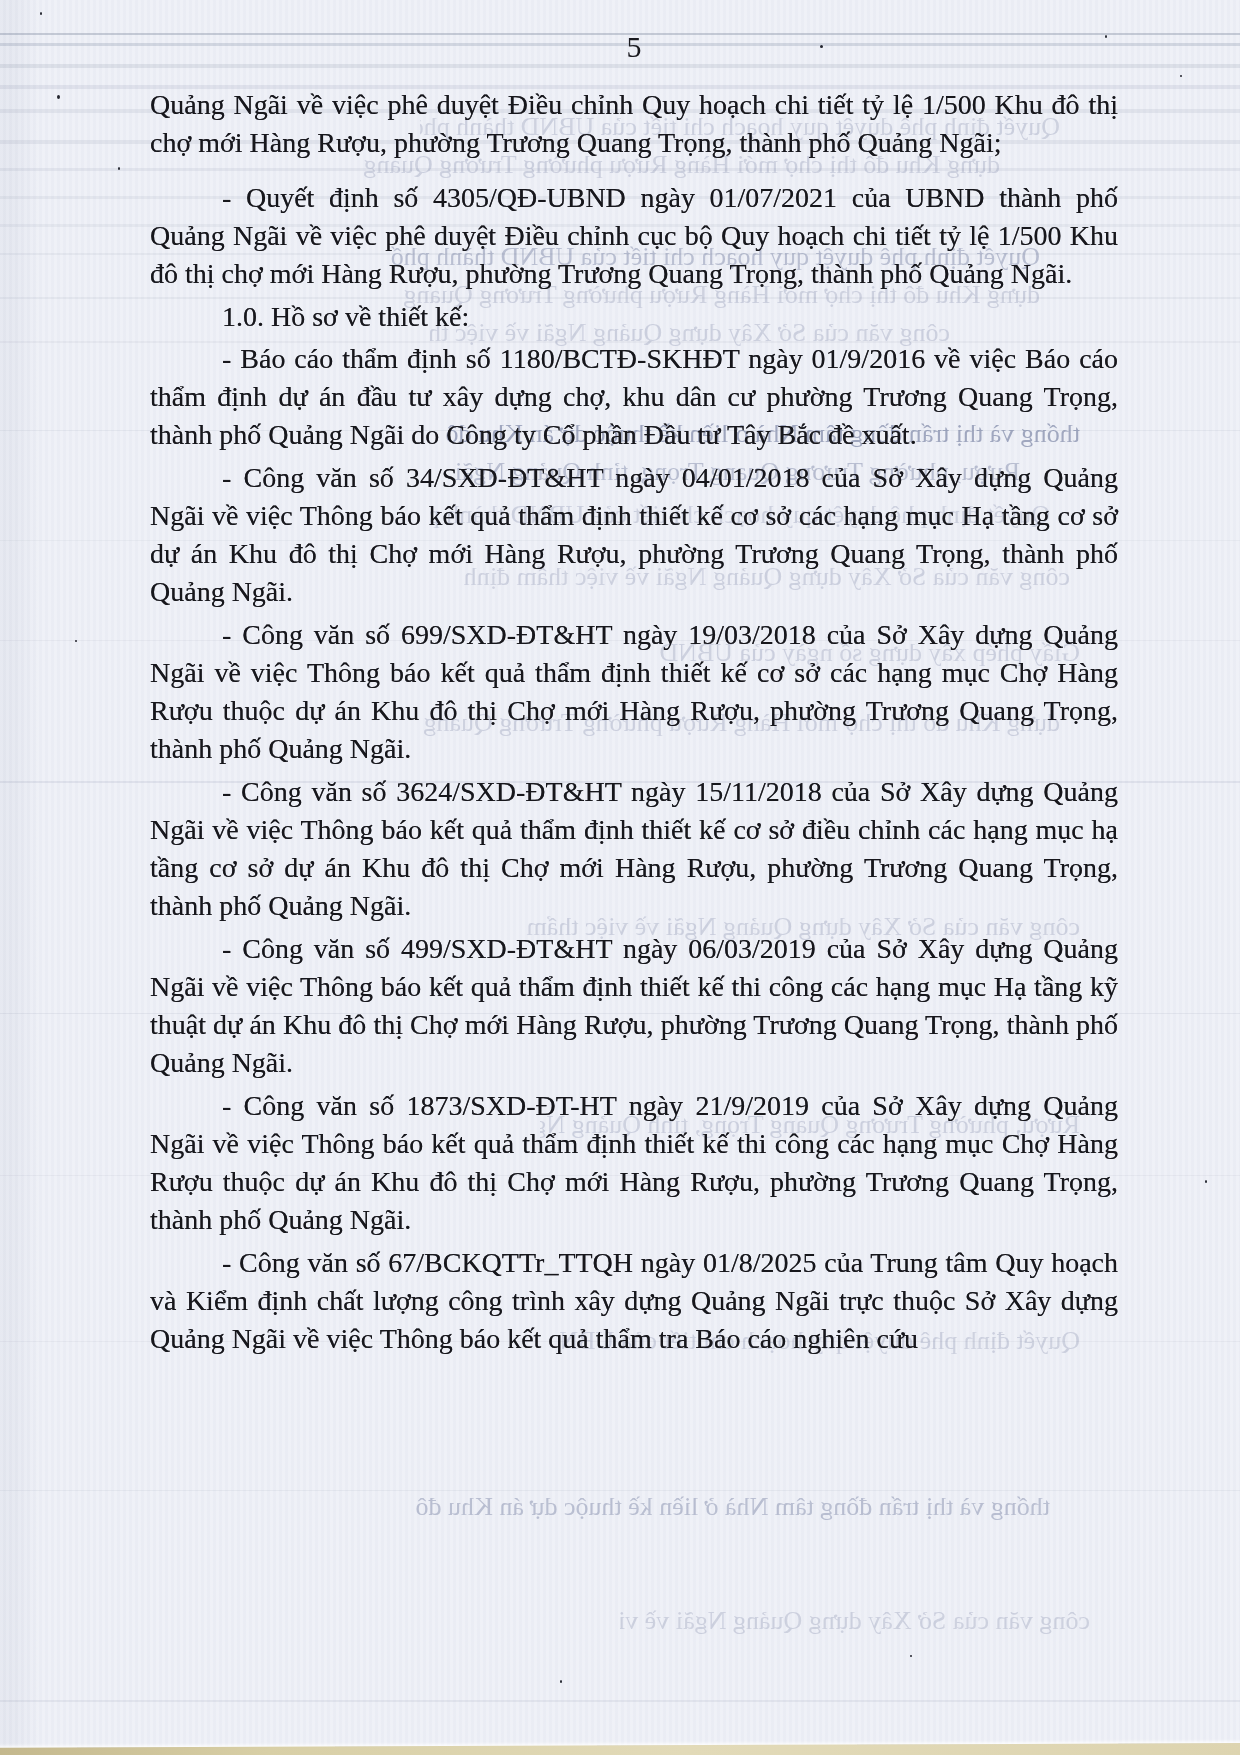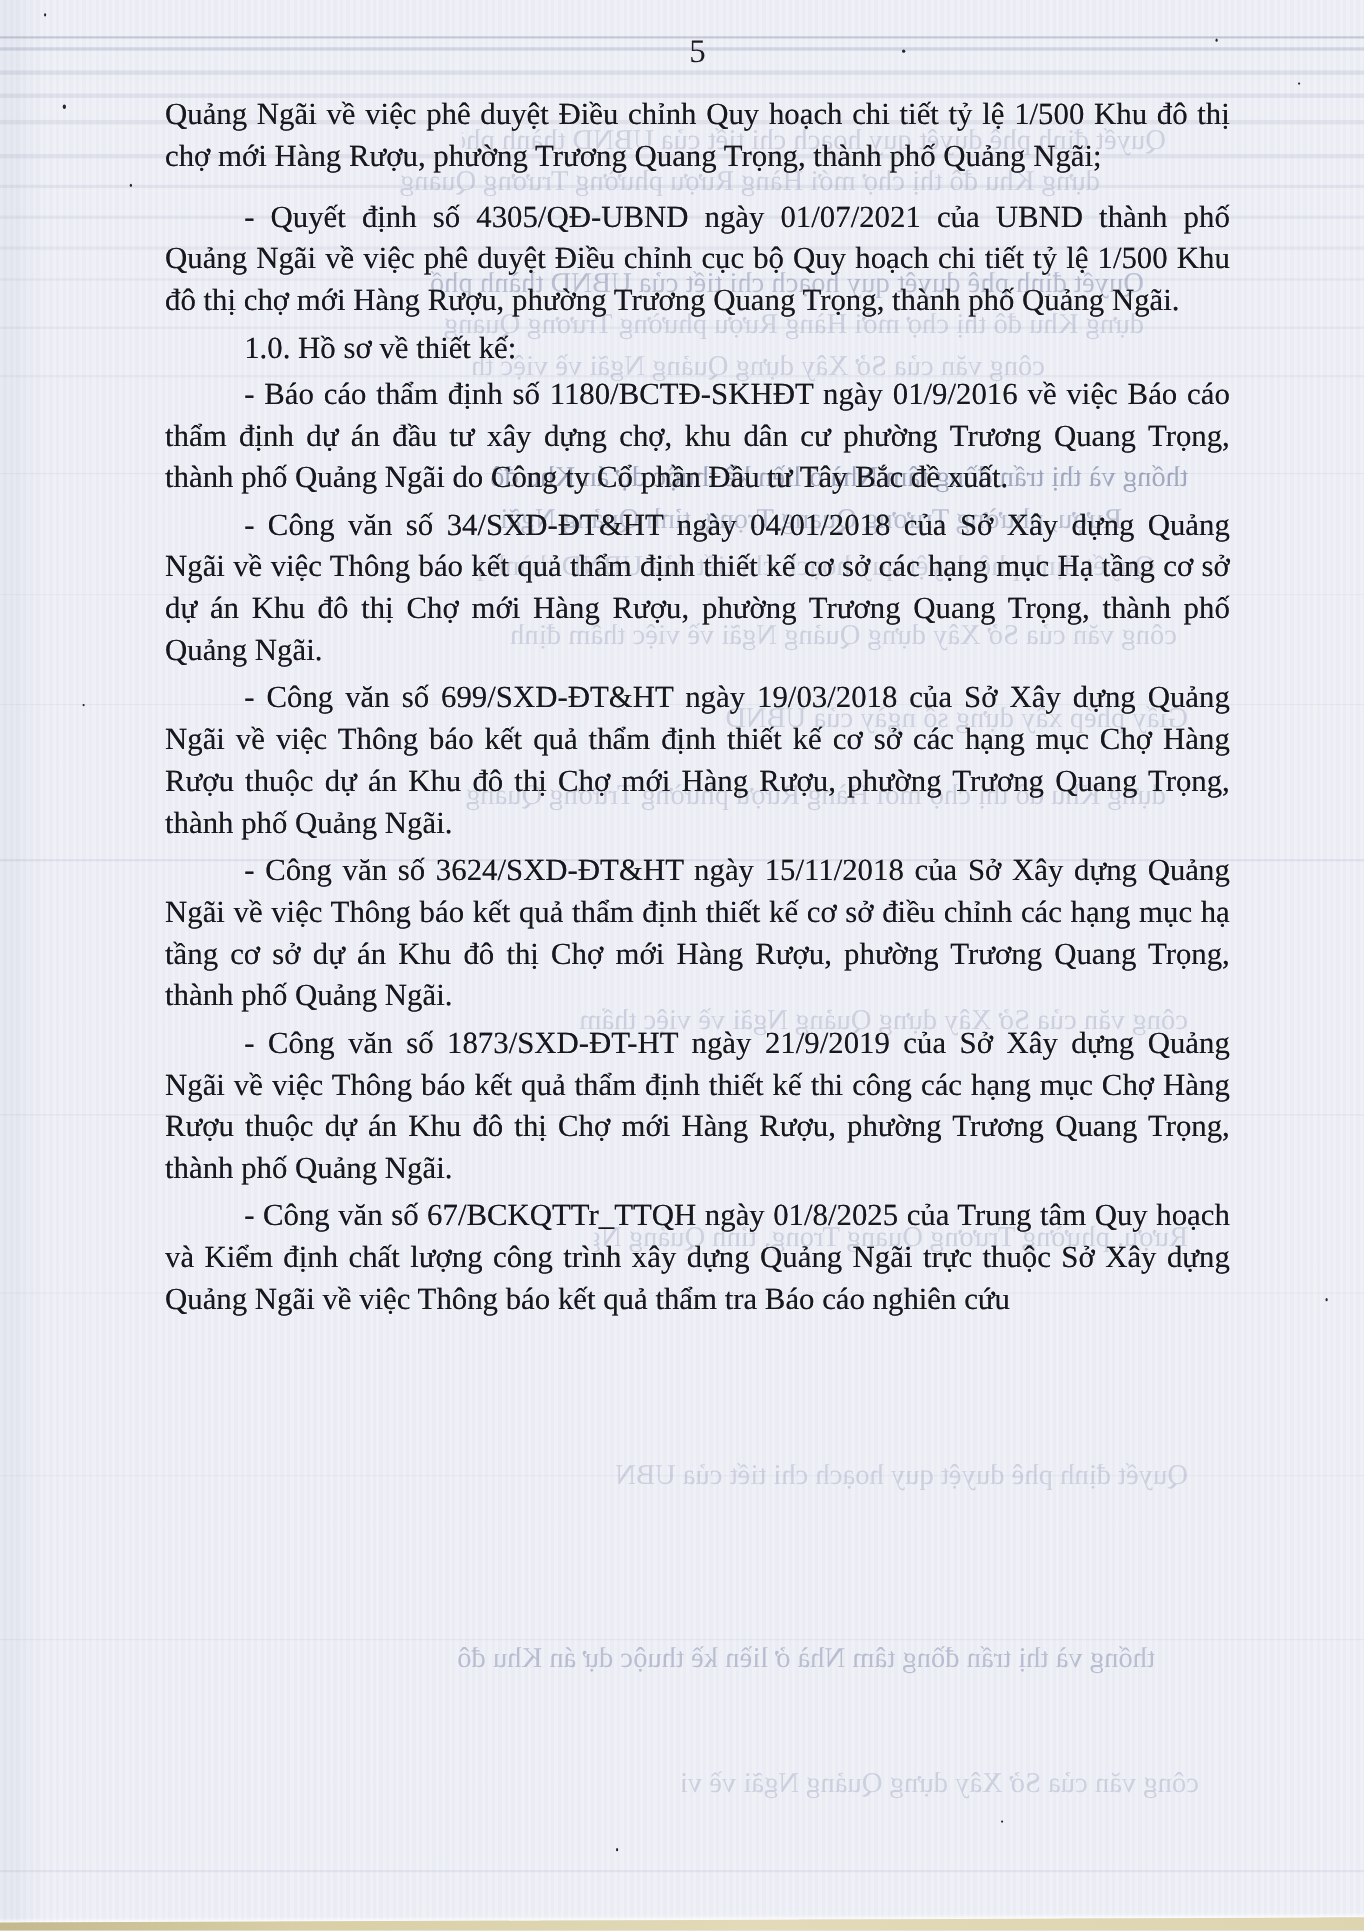--- a/index.html
+++ b/index.html
@@ -118,20 +118,21 @@
   <div class="pagenum">5</div>
 
   <div class="docbody">
     <p class="noindent">Quảng Ngãi về việc phê duyệt Điều chỉnh Quy hoạch chi tiết tỷ lệ 1/500 Khu đô thị chợ mới Hàng Rượu, phường Trương Quang Trọng, thành phố Quảng Ngãi;</p>
     <p>- Quyết định số 4305/QĐ-UBND ngày 01/07/2021 của UBND thành phố Quảng Ngãi về việc phê duyệt Điều chỉnh cục bộ Quy hoạch chi tiết tỷ lệ 1/500 Khu đô thị chợ mới Hàng Rượu, phường Trương Quang Trọng, thành phố Quảng Ngãi.</p>
     <p class="heading">1.0. Hồ sơ về thiết kế:</p>
     <p>- Báo cáo thẩm định số 1180/BCTĐ-SKHĐT ngày 01/9/2016 về việc Báo cáo thẩm định dự án đầu tư xây dựng chợ, khu dân cư phường Trương Quang Trọng, thành phố Quảng Ngãi do Công ty Cổ phần Đầu tư Tây Bắc đề xuất.</p>
     <p>- Công văn số 34/SXD-ĐT&amp;HT ngày 04/01/2018 của Sở Xây dựng Quảng Ngãi về việc Thông báo kết quả thẩm định thiết kế cơ sở các hạng mục Hạ tầng cơ sở dự án Khu đô thị Chợ mới Hàng Rượu, phường Trương Quang Trọng, thành phố Quảng Ngãi.</p>
     <p>- Công văn số 699/SXD-ĐT&amp;HT ngày 19/03/2018 của Sở Xây dựng Quảng Ngãi về việc Thông báo kết quả thẩm định thiết kế cơ sở các hạng mục Chợ Hàng Rượu thuộc dự án Khu đô thị Chợ mới Hàng Rượu, phường Trương Quang Trọng, thành phố Quảng Ngãi.</p>
     <p>- Công văn số 3624/SXD-ĐT&amp;HT ngày 15/11/2018 của Sở Xây dựng Quảng Ngãi về việc Thông báo kết quả thẩm định thiết kế cơ sở điều chỉnh các hạng mục hạ tầng cơ sở dự án Khu đô thị Chợ mới Hàng Rượu, phường Trương Quang Trọng, thành phố Quảng Ngãi.</p>
+    <p>- Công văn số 499/SXD-ĐT&amp;HT ngày 06/03/2019 của Sở Xây dựng Quảng Ngãi về việc Thông báo kết quả thẩm định thiết kế thi công các hạng mục Hạ tầng kỹ thuật dự án Khu đô thị Chợ mới Hàng Rượu, phường Trương Quang Trọng, thành phố Quảng Ngãi.</p>
     <p>- Công văn số 1873/SXD-ĐT-HT ngày 21/9/2019 của Sở Xây dựng Quảng Ngãi về việc Thông báo kết quả thẩm định thiết kế thi công các hạng mục Chợ Hàng Rượu thuộc dự án Khu đô thị Chợ mới Hàng Rượu, phường Trương Quang Trọng, thành phố Quảng Ngãi.</p>
     <p>- Công văn số 67/BCKQTTr_TTQH ngày 01/8/2025 của Trung tâm Quy hoạch và Kiểm định chất lượng công trình xây dựng Quảng Ngãi trực thuộc Sở Xây dựng Quảng Ngãi về việc Thông báo kết quả thẩm tra Báo cáo nghiên cứu</p>
   </div>
 
   <span class="speck" style="top:12px;left:40px;width:2px;height:3px;"></span>
   <span class="speck" style="top:95px;left:57px;width:3px;height:4px;"></span>
   <span class="speck" style="top:167px;left:118px;width:2px;height:3px;"></span>
   <span class="speck" style="top:45px;left:820px;width:3px;height:3px;"></span>
   <span class="speck" style="top:35px;left:1105px;width:2px;height:3px;"></span>
   <span class="speck" style="top:75px;left:1180px;width:2px;height:2px;"></span>

